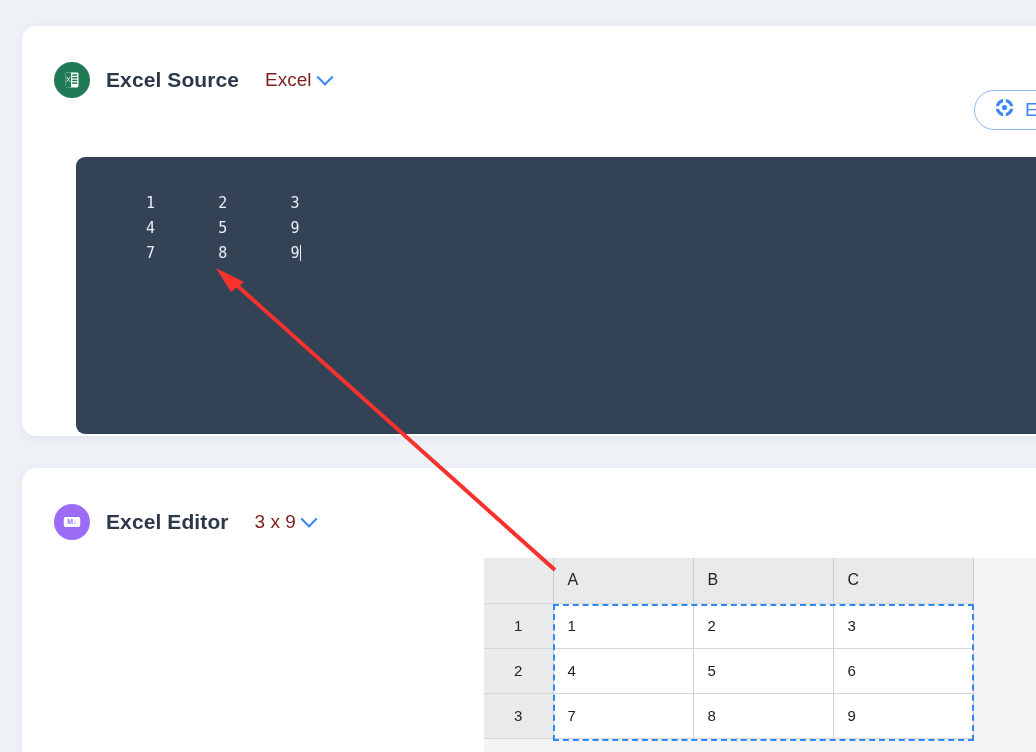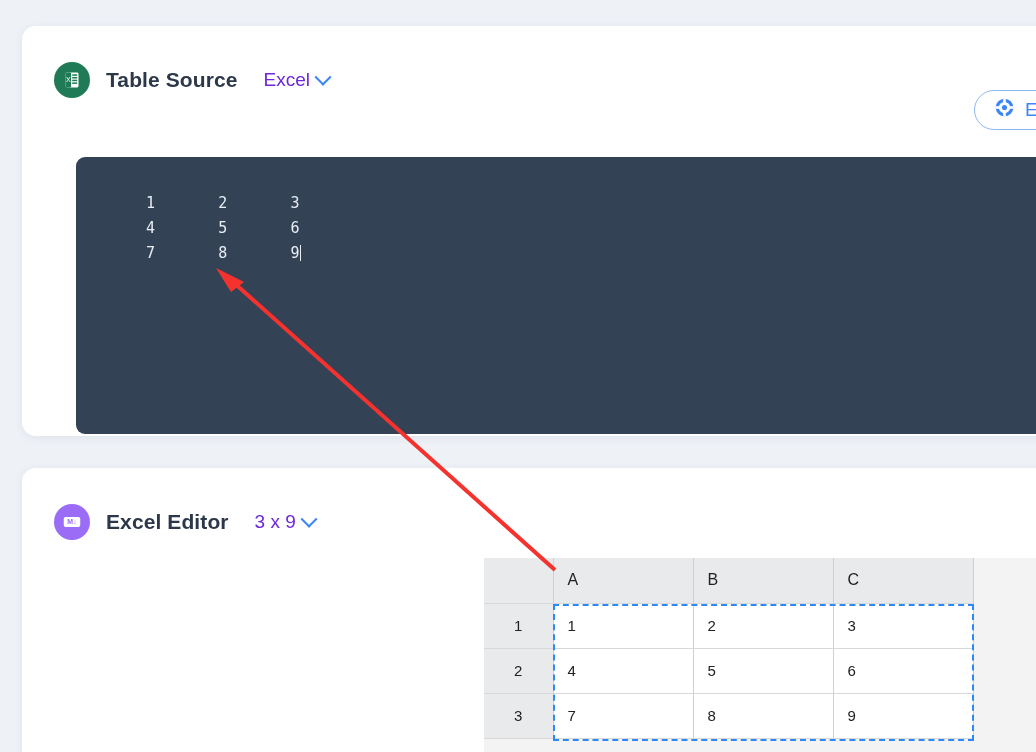--- a/index.html
+++ b/index.html
@@ -33,21 +33,21 @@
     flex: 0 0 auto;
   }
   .excel-circle { background: #1f7a55; }
   .md-circle    { background: #9b6cf5; }
   .card-title {
     font-size: 21px; font-weight: bold; color: #2c3849;
     letter-spacing: .1px; white-space: nowrap;
   }
   .selector {
     display: flex; align-items: center; gap: 7px;
-    color: #6d28d9; font-size: 19px; white-space: nowrap;
+    color: #7f1d1d; font-size: 19px; white-space: nowrap;
     cursor: pointer; margin-left: 10px;
   }
   .chev {
     width: 12px; height: 12px;
     border-right: 2px solid #3d86f5;
     border-bottom: 2px solid #3d86f5;
     transform: rotate(45deg) translate(-2px,-2px);
   }
 
   
@@ -136,21 +136,21 @@
         <svg width="20" height="20" viewBox="0 0 20 20">
           <rect x="3.5" y="2.5" width="13" height="15" rx="1.4" fill="#ffffff"></rect>
           <rect x="10.2" y="4.3" width="5" height="1.5" fill="#1f7a55"></rect>
           <rect x="10.2" y="7" width="5" height="1.5" fill="#1f7a55"></rect>
           <rect x="10.2" y="9.7" width="5" height="1.5" fill="#1f7a55"></rect>
           <rect x="10.2" y="12.4" width="5" height="1.5" fill="#1f7a55"></rect>
           <rect x="3.5" y="2.5" width="5.6" height="15" rx="1.2" fill="#1f7a55"></rect>
           <text x="6.3" y="12.2" font-family="Liberation Sans, sans-serif" font-size="7" fill="#ffffff" text-anchor="middle">X</text>
         </svg>
       </span>
-      <span class="card-title">Table Source</span>
+      <span class="card-title">Excel Source</span>
       <span class="selector">
         <span>Excel</span>
         <span class="chev"></span>
       </span>
     </div>
 
     <button id="example-button">
       <span>
         <svg width="19" height="19" viewBox="0 0 20 20">
           <circle cx="10" cy="10" r="7.6" fill="none" stroke="#3d86f5" stroke-width="3.4"></circle>
@@ -158,21 +158,21 @@
           <rect x="8.6" y="0.6" width="2.8" height="5.2" fill="#ffffff"></rect>
           <rect x="8.6" y="14.2" width="2.8" height="5.2" fill="#ffffff"></rect>
           <rect x="0.6" y="8.6" width="5.2" height="2.8" fill="#ffffff"></rect>
           <rect x="14.2" y="8.6" width="5.2" height="2.8" fill="#ffffff"></rect>
         </svg>
       </span>
       <span>Example</span>
     </button>
 
     <div id="source-editor"><span>1	2	3</span>
-<span>4	5	6</span>
+<span>4	5	9</span>
 <span>7	8	9</span><span class="caret"></span></div>
   </section>
 
   <section class="card" id="table-editor-card">
 
     <div class="card-header">
       <span class="circle-icon md-circle">
         <svg width="22" height="22" viewBox="0 0 24 24">
           <rect x="3" y="6.5" width="18" height="11" rx="2.2" fill="#ffffff"></rect>
           <text x="12" y="14.6" font-family="Liberation Sans, sans-serif" font-size="7.6" font-weight="bold" fill="#9b6cf5" text-anchor="middle">M↓</text>

